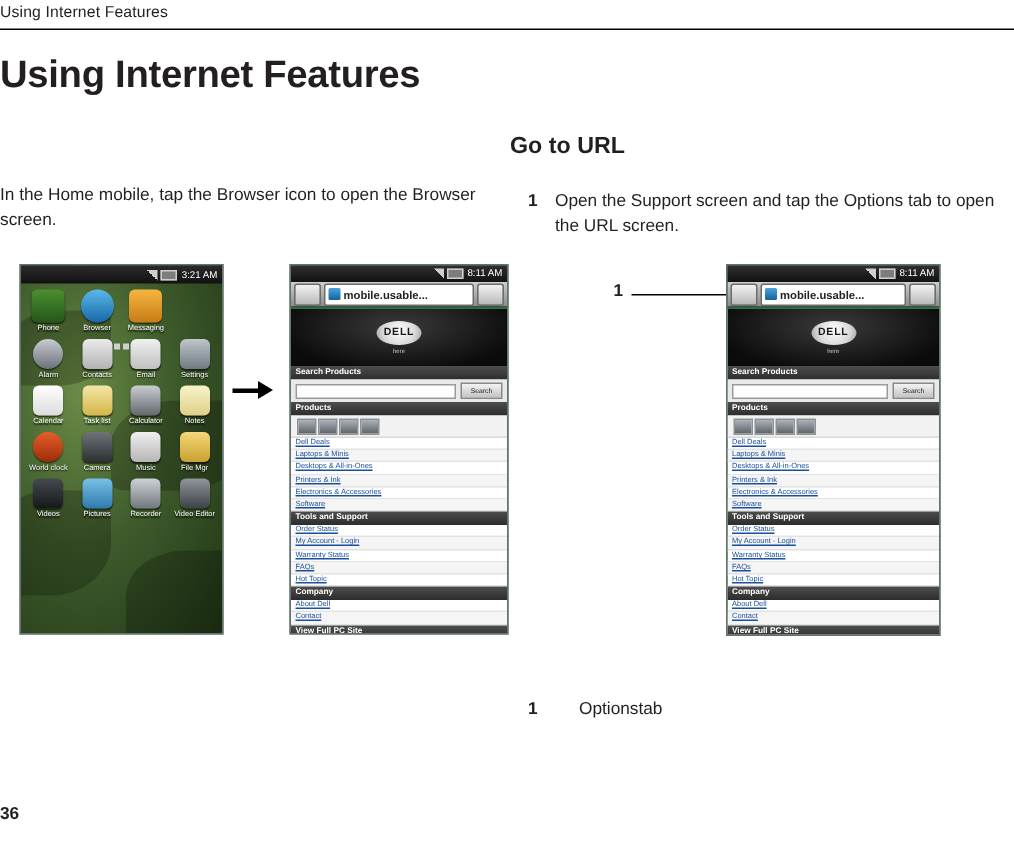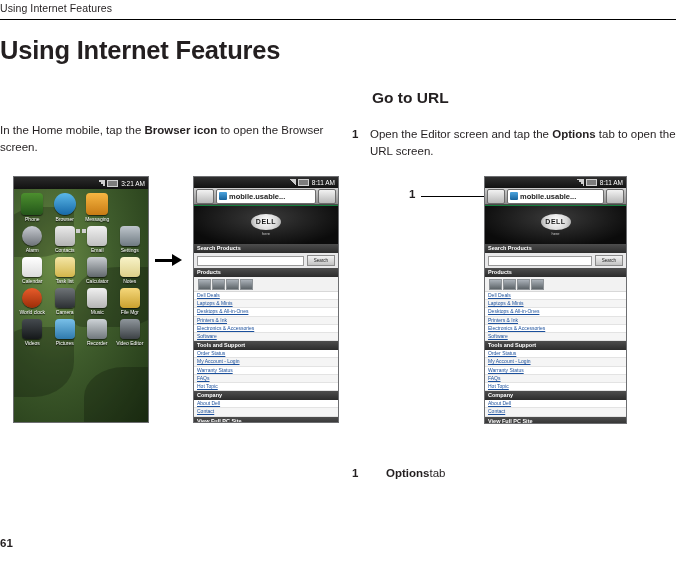--- a/index.html
+++ b/index.html
@@ -41,32 +41,32 @@
     color: #231f20;
     letter-spacing: -0.2px;
   }
   .h2 {
     position: absolute;
     font-size: 15.5px;
     font-weight: bold;
     color: #231f20;
   }
   .h2.left { left: 0px; top: 89px; }
-  .h2.right { left: 372px; top: 89px; }
+  .h2.right { left: 340px; top: 89px; }
 
   .body-text {
     position: absolute;
     font-size: 11.5px;
     line-height: 17px;
     color: #231f20;
   }
   .body-text.left {
     left: 0px; top: 122px; width: 330px;
   }
-  .bold { font-weight: bold; }
+  .bold { font-weight: normal; }
 
   .step-list {
     position: absolute;
     left: 352px; top: 126px;
     width: 324px;
   }
   .step {
     display: flex;
     font-size: 11.5px;
     line-height: 17px;
@@ -554,21 +554,21 @@
       <div class="sec-bar">View Full PC Site</div>
 
     </div>
   </div>
 
   <div class="h2 right">Go to URL</div>
 
   <div class="step-list">
     <div class="step">
       <div class="step-num">1</div>
-      <div class="step-body"><span>Open the Editor screen and tap the </span><span class="bold">Options</span><span> tab to open the URL screen.</span></div>
+      <div class="step-body"><span>Open the Support screen and tap the </span><span class="bold">Options</span><span> tab to open the URL screen.</span></div>
     </div>
   </div>
 
   <div class="callout-num" id="callout-1">1</div>
   <div class="callout-line"></div>
 
   <div class="shot" id="browser-shot-2">
     <div class="br-status">
       <span class="sb-ico sb-signal"></span>
       <span class="sb-ico sb-batt"></span>
@@ -617,14 +617,14 @@
 
     </div>
   </div>
 
   <div class="legend">
     <span class="n">1</span>
     <span class="bold">Options</span>
     <span> tab</span>
   </div>
 
-  <div class="folio">61</div>
+  <div class="folio">36</div>
 </div>
 
 </body></html>

